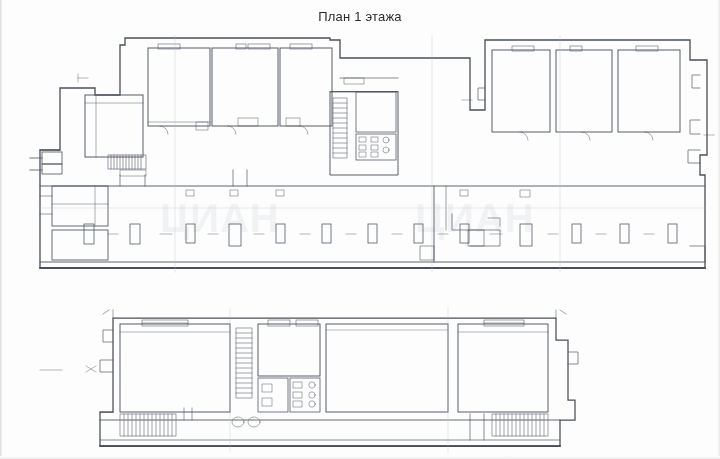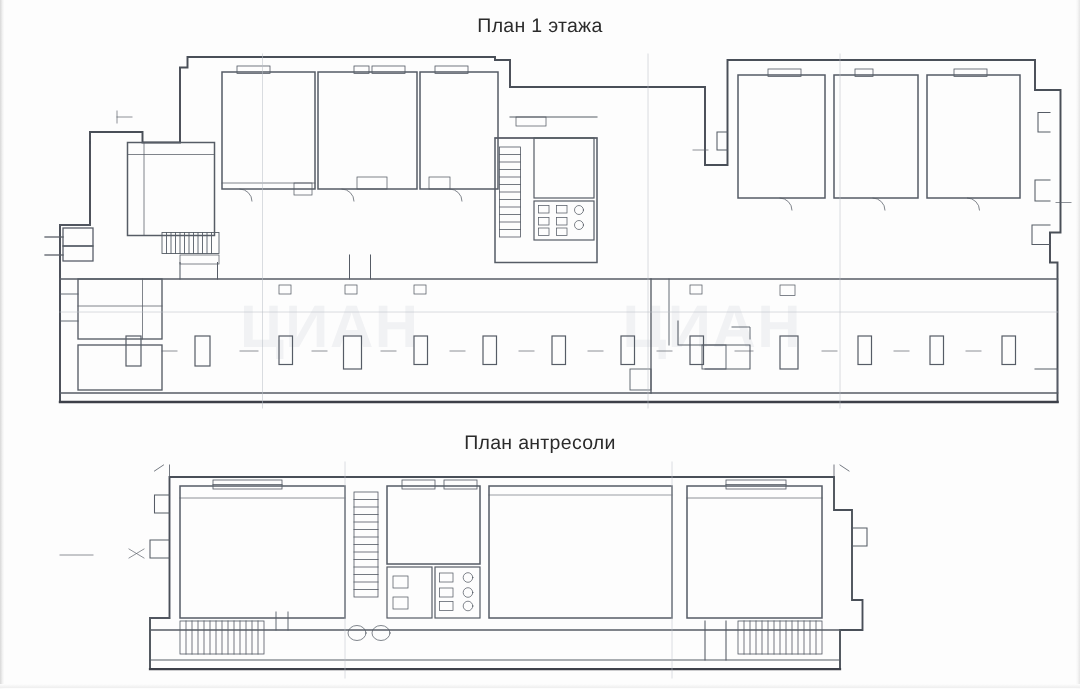--- a/index.html
+++ b/index.html
@@ -254,21 +254,20 @@
 
       <g stroke="#b9bec6" stroke-width="0.35" stroke-dasharray="none">
         <path d="M175,36 L175,272"></path>
         <path d="M432,36 L432,272"></path>
         <path d="M560,36 L560,272"></path>
         <path d="M40,208 L705,208"></path>
       </g>
     </g>
   </svg>
 
-  <div class="plan-title" id="title-mezzanine">План антресоли</div>
 
   <svg class="plan-svg" id="svg-mezzanine" width="720" height="160" viewBox="0 0 720 160" style="top:300px;">
     <defs>
       <filter id="scanblur2" x="-5%" y="-5%" width="110%" height="110%">
         <feGaussianBlur stdDeviation="0.18"></feGaussianBlur>
       </filter>
     </defs>
 
     <g filter="url(#scanblur2)" fill="none" stroke="#565c66" stroke-width="0.85" stroke-linecap="square">
 

